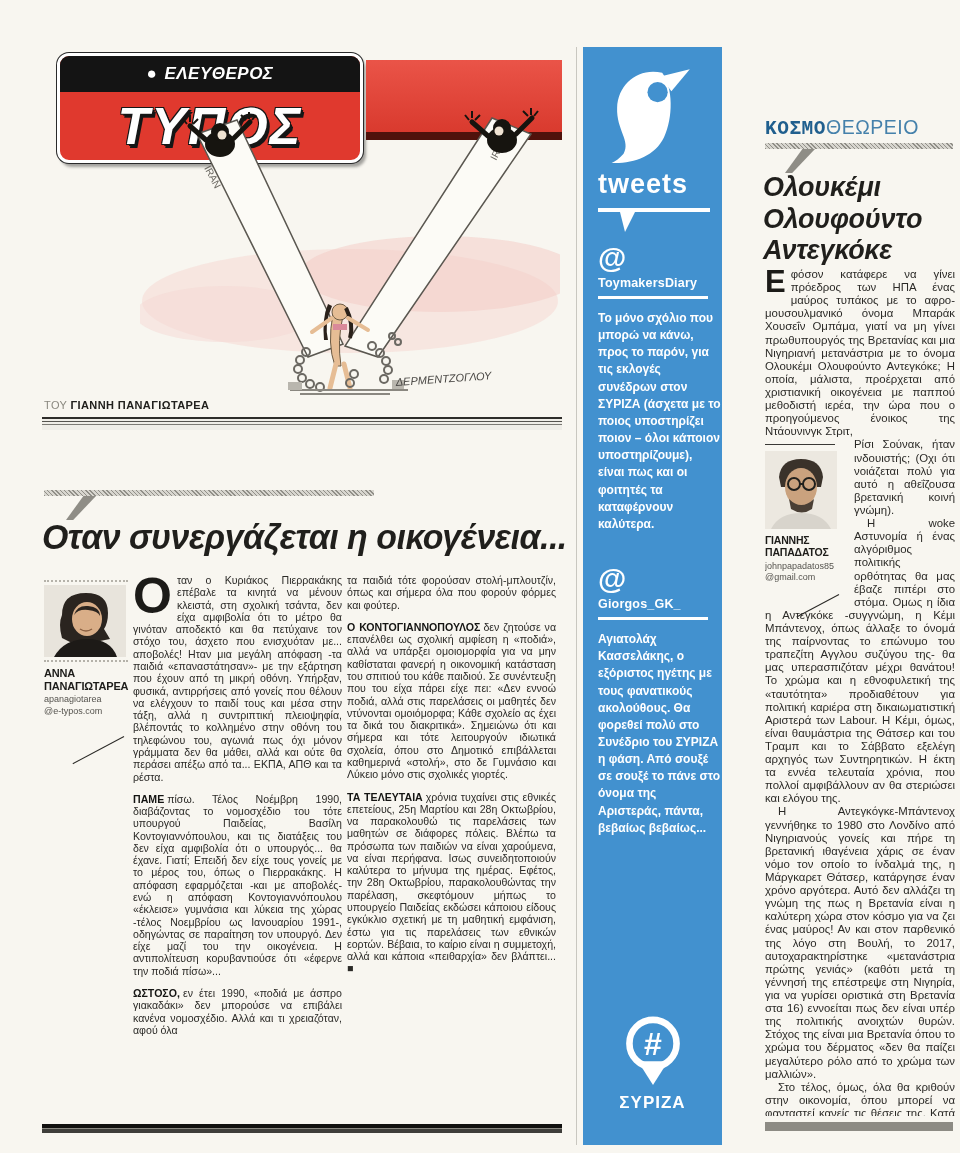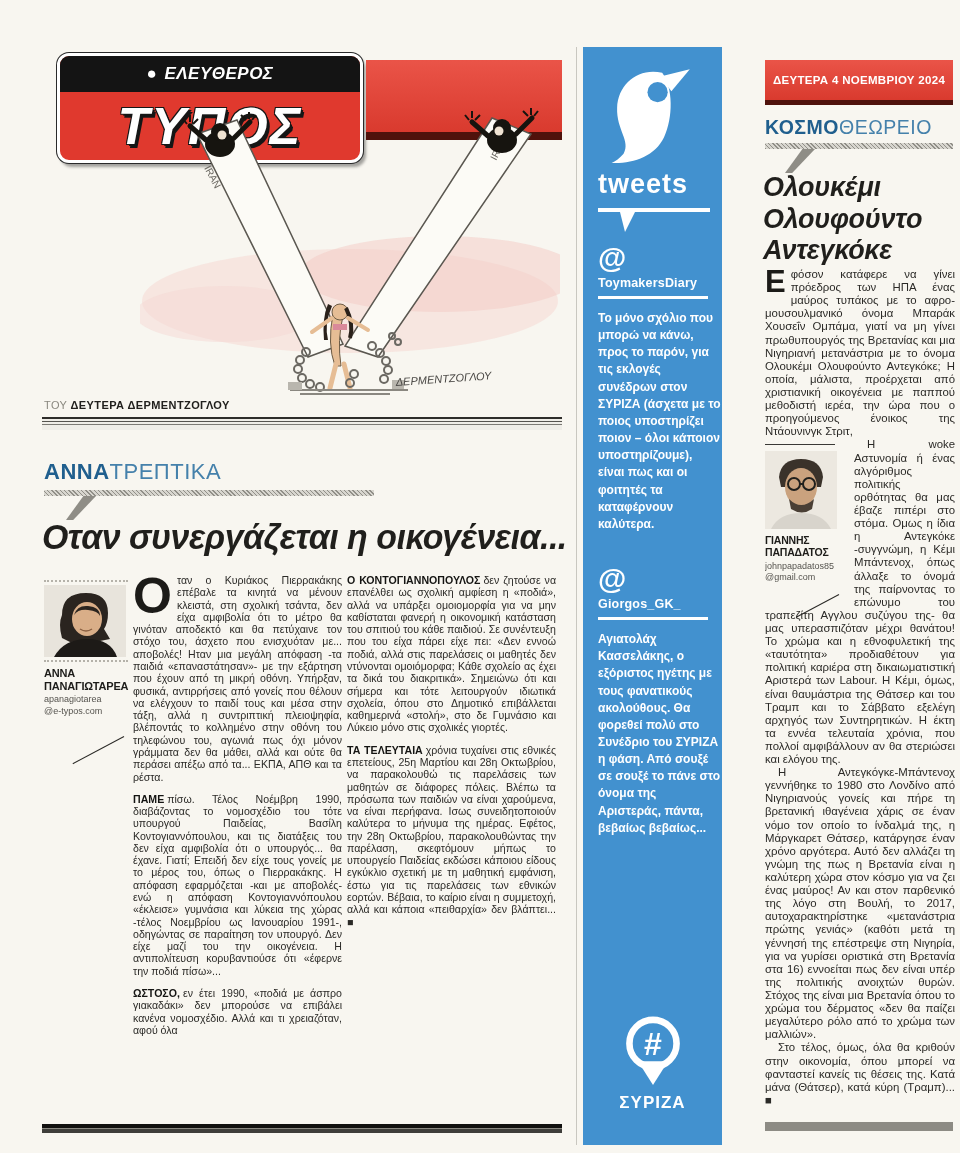--- a/index.html
+++ b/index.html
@@ -21,21 +21,21 @@
   
   .cartoon{left:140px;top:106px;width:420px;height:290px;}
   .cartoon-caption{left:44px;top:399px;font-size:11px;letter-spacing:.4px;}
   .cap-by{color:#8a887f;}
   .cap-name{font-weight:bold;color:#21201d;}
   .rules{left:42px;top:417px;width:520px;height:13px;
          background:repeating-linear-gradient(180deg,#2e2d2a 0 2px,#efede7 2px 4px,#55534e 4px 5px,#efede7 5px 7px,#7c7a74 7px 8px,#efede7 8px 13px);}
 
   
   .section-head{font-size:22px;letter-spacing:.5px;}
-  .sec-bold{font-weight:bold;color:#205f8e;}
+  .sec-bold{font-weight:bold;color:#205f8e;font-family:Liberation Mono, monospace;}
   .sec-rest{color:#4581ab;}
   .section-left{left:44px;top:459px;}
   .hatch{height:6px;background:repeating-linear-gradient(45deg,#918f88 0 1px,#d8d6cf 1px 3px);}
   .hatch-left{left:44px;top:490px;width:330px;}
   .tail{width:30px;height:24px;background:#8f8d86;clip-path:polygon(100% 0,58% 0,0 100%,24% 100%);}
   .tail-left{left:66px;top:496px;}
 
   .headline-left{left:42px;top:516px;width:560px;font-size:36px;font-weight:bold;font-style:italic;
                  color:#201f1c;letter-spacing:-.5px;transform:scaleX(.94);transform-origin:left top;white-space:nowrap;}
 
@@ -172,27 +172,24 @@
       </g>
 
       <path d="M150 284 L268 284 M160 288 L250 288" stroke="#8a8780" stroke-width="2"></path>
       <rect x="148" y="276" width="14" height="8" fill="#b9b6ae"></rect>
       <rect x="252" y="274" width="12" height="9" fill="#b9b6ae"></rect>
       <text x="256" y="280" font-size="11" fill="#4a4845" font-style="italic" transform="rotate(-4 256 280)" font-family="Liberation Sans,sans-serif">ΔΕΡΜΕΝΤΖΟΓΛΟΥ</text>
     </svg>
   </div>
   <div class="abs cartoon-caption">
     <span class="cap-by">ΤΟΥ</span>
-    <span class="cap-name">ΔΕΥΤΕΡΑ ΔΕΡΜΕΝΤΖΟΓΛΟΥ</span>
+    <span class="cap-name">ΓΙΑΝΝΗ ΠΑΝΑΓΙΩΤΑΡΕΑ</span>
   </div>
   <div class="abs rules"></div>
 
-  <div class="abs section-head section-left">
-    <span class="sec-bold">ΑΝΝΑ</span><span class="sec-rest">ΤΡΕΠΤΙΚΑ</span>
-  </div>
   <div class="abs hatch hatch-left"></div>
   <div class="abs tail tail-left"></div>
 
   <h1 class="abs headline-left" style="margin:0;">Οταν συνεργάζεται η οικογένεια...</h1>
 
   <div class="abs author-rail">
     <div class="dots"></div>
     <svg class="a-photo" viewBox="0 0 82 72">
       <rect width="82" height="72" fill="#e8e4dc"></rect>
       <path d="M18 30 q0 -22 24 -22 q22 0 22 20 q0 10 -4 16 l6 10 -10 2 -30 1 -8 -4 q-4 -14 0 -23Z" fill="#2a241f"></path>
@@ -212,20 +209,21 @@
     </div>
     <div class="slash"></div>
   </div>
 
   <div class="abs bodycol col1">
       <p class="first"><span class="dropcap">Ο</span>ταν ο Κυριάκος Πιερρακάκης επέβαλε τα κινητά να μένουν κλειστά, στη σχολική τσάντα, δεν είχα αμφιβολία ότι το μέτρο θα γινόταν αποδεκτό και θα πετύχαινε τον στόχο του, άσχετο που ενισχυόταν με... αποβολές! Ηταν μια μεγάλη απόφαση -τα παιδιά «επαναστάτησαν»- με την εξάρτηση που έχουν από τη μικρή οθόνη. Υπήρξαν, φυσικά, αντιρρήσεις από γονείς που θέλουν να ελέγχουν το παιδί τους και μέσα στην τάξη, αλλά η συντριπτική πλειοψηφία, βλέποντάς το κολλημένο στην οθόνη του τηλεφώνου του, αγωνιά πως όχι μόνον γράμματα δεν θα μάθει, αλλά και ούτε θα περάσει απέξω από τα... ΕΚΠΑ, ΑΠΘ και τα ρέστα.</p>
       <p><span class="lead">ΠΑΜΕ</span>πίσω. Τέλος Νοέμβρη 1990, διαβάζοντας το νομοσχέδιο του τότε υπουργού Παιδείας, Βασίλη Κοντογιαννόπουλου, και τις διατάξεις του δεν είχα αμφιβολία ότι ο υπουργός... θα έχανε. Γιατί; Επειδή δεν είχε τους γονείς με το μέρος του, όπως ο Πιερρακάκης. Η απόφαση εφαρμόζεται -και με αποβολές- ενώ η απόφαση Κοντογιαννόπουλου «έκλεισε» γυμνάσια και λύκεια της χώρας -τέλος Νοεμβρίου ως Ιανουαρίου 1991-, οδηγώντας σε παραίτηση τον υπουργό. Δεν είχε μαζί του την οικογένεια. Η αντιπολίτευση κορυβαντιούσε ότι «έφερνε την ποδιά πίσω»...</p>
       <p><span class="lead">ΩΣΤΟΣΟ,</span>εν έτει 1990, «ποδιά με άσπρο γιακαδάκι» δεν μπορούσε να επιβάλει κανένα νομοσχέδιο. Αλλά και τι χρειαζόταν, αφού όλα</p>
     </div>
   <div class="abs bodycol col2">
+      <p>τα παιδιά τότε φορούσαν στολή-μπλουτζίν, όπως και σήμερα όλα που φορούν φόρμες και φούτερ.</p>
       <p><span class="lead">Ο ΚΟΝΤΟΓΙΑΝΝΟΠΟΥΛΟΣ</span>δεν ζητούσε να επανέλθει ως σχολική αμφίεση η «ποδιά», αλλά να υπάρξει ομοιομορφία για να μην καθίσταται φανερή η οικονομική κατάσταση του σπιτιού του κάθε παιδιού. Σε συνέντευξη που του είχα πάρει είχε πει: «Δεν εννοώ ποδιά, αλλά στις παρελάσεις οι μαθητές δεν ντύνονται ομοιόμορφα; Κάθε σχολείο ας έχει τα δικά του διακριτικά». Σημειώνω ότι και σήμερα και τότε λειτουργούν ιδιωτικά σχολεία, όπου στο Δημοτικό επιβάλλεται καθημερινά «στολή», στο δε Γυμνάσιο και Λύκειο μόνο στις σχολικές γιορτές.</p>
       <p><span class="lead">ΤΑ ΤΕΛΕΥΤΑΙΑ</span>χρόνια τυχαίνει στις εθνικές επετείους, 25η Μαρτίου και 28η Οκτωβρίου, να παρακολουθώ τις παρελάσεις των μαθητών σε διάφορες πόλεις. Βλέπω τα πρόσωπα των παιδιών να είναι χαρούμενα, να είναι περήφανα. Ισως συνειδητοποιούν καλύτερα το μήνυμα της ημέρας. Εφέτος, την 28η Οκτωβρίου, παρακολουθώντας την παρέλαση, σκεφτόμουν μήπως το υπουργείο Παιδείας εκδώσει κάποιου είδους εγκύκλιο σχετική με τη μαθητική εμφάνιση, έστω για τις παρελάσεις των εθνικών εορτών. Βέβαια, το καίριο είναι η συμμετοχή, αλλά και κάποια «πειθαρχία» δεν βλάπτει... ■</p>
     </div>
   <div class="abs endbar-left"></div>
 
   <div class="abs divider-l"></div>
   <div class="abs tweets">
     <svg class="bird" width="92" height="100" viewBox="0 0 100 108">
       <path d="M60 6 C34 0 12 18 11 44 C10 68 26 80 18 94 C14 99 9 102 5 104 C28 105 52 97 62 76 C72 55 72 22 60 6 Z" fill="#fff"></path>
       <path d="M58 10 L90 2 L70 26 Z" fill="#fff"></path>
@@ -250,21 +248,20 @@
     <div class="pin-wrap">
       <svg class="pin" width="66" height="76" viewBox="0 0 70 80">
         <circle cx="35" cy="32" r="25" fill="none" stroke="#fff" stroke-width="7"></circle>
         <path d="M19 51 L35 76 L51 51 Z" fill="#fff"></path>
         <text x="35" y="44" text-anchor="middle" font-size="34" font-weight="bold" fill="#fff" font-family="Liberation Sans,sans-serif">#</text>
       </svg>
       <div class="pin-label">ΣΥΡΙΖΑ</div>
     </div>
   </div>
 
-  <div class="abs date-box">ΔΕΥΤΕΡΑ 4 ΝΟΕΜΒΡΙΟΥ 2024</div>
   <div class="abs section-head section-right">
     <span class="sec-bold">ΚΟΣΜΟ</span><span class="sec-rest">ΘΕΩΡΕΙΟ</span>
   </div>
   <div class="abs hatch hatch-right"></div>
   <div class="abs tail tail-right"></div>
 
   <h2 class="abs headline-right" style="margin:0;">
     <span style="display:block">Ολουκέμι</span>
     <span style="display:block">Ολουφούντο</span>
     <span style="display:block">Αντεγκόκε</span>
@@ -287,19 +284,20 @@
       <div class="a-name">
         <div>ΓΙΑΝΝΗΣ</div>
         <div>ΠΑΠΑΔΑΤΟΣ</div>
       </div>
       <div class="a-mail">
         <div>johnpapadatos85</div>
         <div>@gmail.com</div>
       </div>
       <div class="slash"></div>
     </div>
+  <p class="cont">Ρίσι Σούνακ, ήταν ινδουιστής; (Οχι ότι νοιάζεται πολύ για αυτό η αθεΐζουσα βρετανική κοινή γνώμη).</p>
       <p>Η woke Αστυνομία ή ένας αλγόριθμος πολιτικής ορθότητας θα μας έβαζε πιπέρι στο στόμα. Ομως η ίδια η Αντεγκόκε -συγγνώμη, η Κέμι Μπάντενοχ, όπως άλλαξε το όνομά της παίρνοντας το επώνυμο του τραπεζίτη Αγγλου συζύγου της- θα μας υπερασπιζόταν μέχρι θανάτου! Το χρώμα και η εθνοφυλετική της «ταυτότητα» προδιαθέτουν για πολιτική καριέρα στη δικαιωματιστική Αριστερά των Labour. Η Κέμι, όμως, είναι θαυμάστρια της Θάτσερ και του Τραμπ και το Σάββατο εξελέγη αρχηγός των Συντηρητικών. Η έκτη τα εννέα τελευταία χρόνια, που πολλοί αμφιβάλλουν αν θα στεριώσει και ελόγου της.</p>
       <p>Η Αντεγκόγκε-Μπάντενοχ γεννήθηκε το 1980 στο Λονδίνο από Νιγηριανούς γονείς και πήρε τη βρετανική ιθαγένεια χάρις σε έναν νόμο τον οποίο το ίνδαλμά της, η Μάργκαρετ Θάτσερ, κατάργησε έναν χρόνο αργότερα. Αυτό δεν αλλάζει τη γνώμη της πως η Βρετανία είναι η καλύτερη χώρα στον κόσμο για να ζει ένας μαύρος! Αν και στον παρθενικό της λόγο στη Βουλή, το 2017, αυτοχαρακτηρίστηκε «μετανάστρια πρώτης γενιάς» (καθότι μετά τη γέννησή της επέστρεψε στη Νιγηρία, για να γυρίσει οριστικά στη Βρετανία στα 16) εννοείται πως δεν είναι υπέρ της πολιτικής ανοιχτών θυρών. Στόχος της είναι μια Βρετανία όπου το χρώμα του δέρματος «δεν θα παίζει μεγαλύτερο ρόλο από το χρώμα των μαλλιών».</p>
       <p>Στο τέλος, όμως, όλα θα κριθούν στην οικονομία, όπου μπορεί να φανταστεί κανείς τις θέσεις της. Κατά μάνα (Θάτσερ), κατά κύρη (Τραμπ)... ■</p>
     </div>
   <div class="abs endbar-right"></div>
 
 </div>
 
 </body></html>

